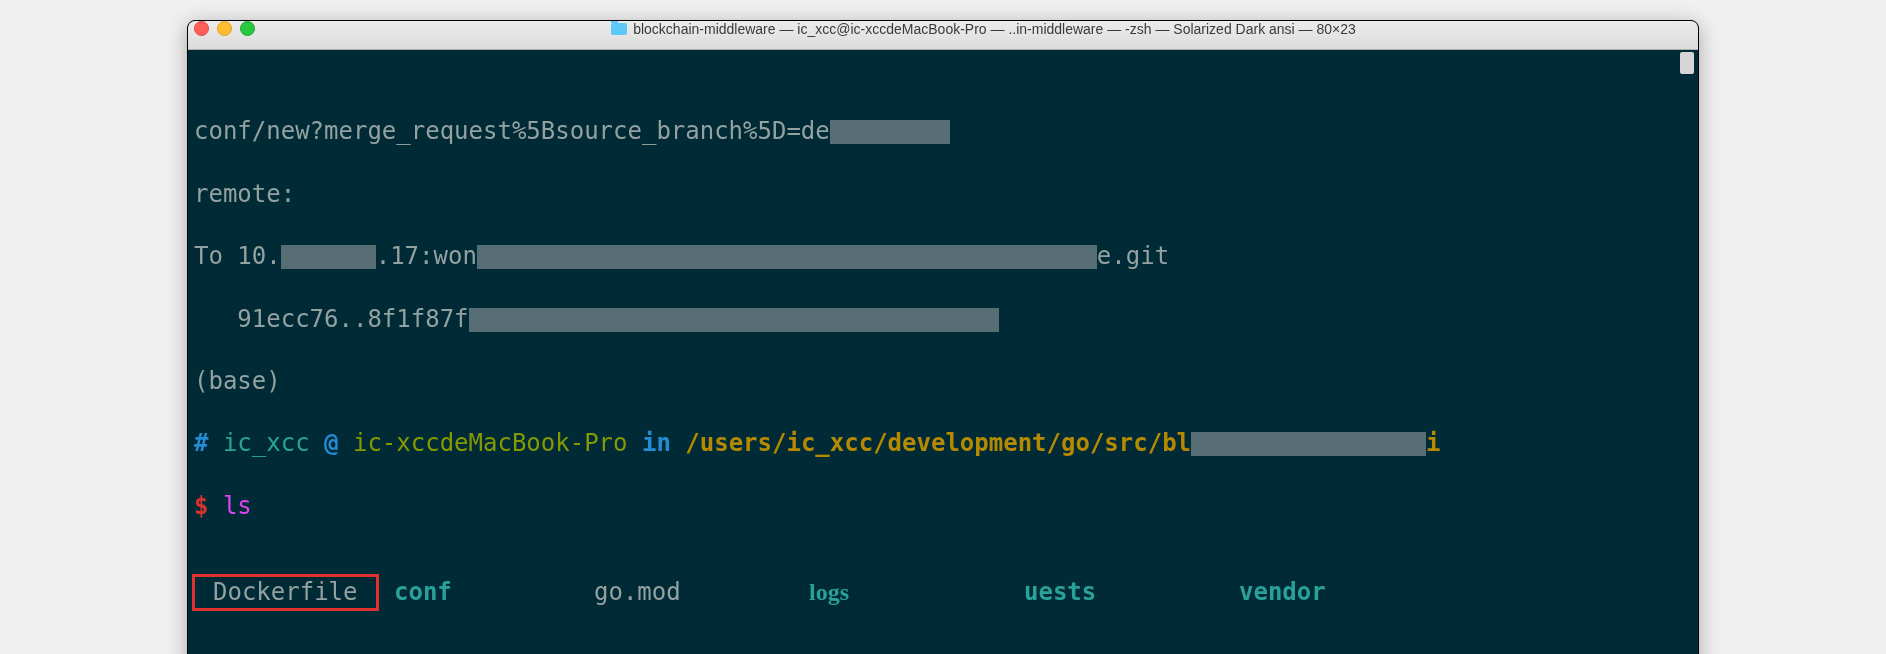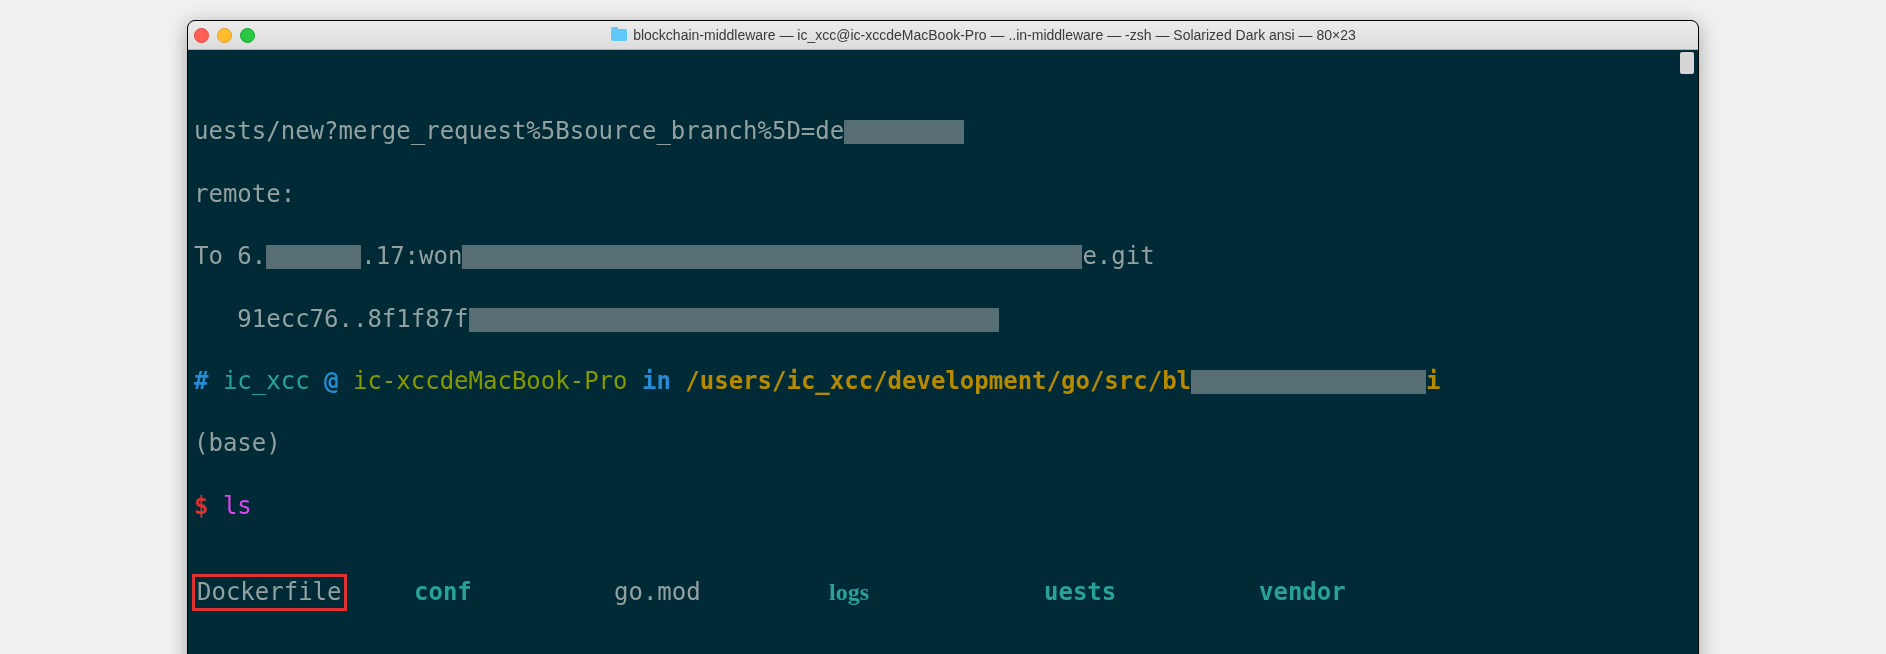--- a/index.html
+++ b/index.html
@@ -17,21 +17,21 @@
     border: 1px solid #000;
     border-radius: 8px 8px 0 0;
     overflow: hidden;
     box-shadow: 0 4px 20px rgba(0,0,0,0.3);
     background: #002b36;
   }
   .titlebar {
     height: 28px;
     background: linear-gradient(#ececec, #dcdcdc);
     display: flex;
-    align-items: center;
+    align-items: flex-start;
     padding: 0 6px;
     border-bottom: 1px solid #b0b0b0;
   }
   .traffic-lights {
     display: flex;
     gap: 8px;
     margin-right: 20px;
   }
   .tl {
     width: 13px;
@@ -113,26 +113,26 @@
   .redacted {
     display: inline-block;
     background: #586e75;
     color: transparent;
     vertical-align: middle;
     height: 1em;
   }
   .highlight-box {
     border: 3px solid #e03030;
     display: inline-block;
-    padding: 0 2px;
+    padding: 0 18px;
     margin: -2px -2px;
   }
   .ls-row { display: block; }
   .col1 { display:inline-block; width: 200px; }
-  .col2 { display:inline-block; width: 200px; margin-left: 20px; }
+  .col2 { display:inline-block; width: 200px; }
   .col3 { display:inline-block; width: 215px; }
   .col4 { display:inline-block; width: 215px; font-family: Liberation Serif, serif; }
   .col5 { display:inline-block; width: 215px; }
   .col6 { display:inline-block;margin-top:24px; }
 </style>
 </head>
 <body>
 
 <div class="window">
   <div class="titlebar">
@@ -144,26 +144,26 @@
     <div class="titlebar-title">
       <span class="folder-icon"></span>
       <span>blockchain-middleware — ic_xcc@ic-xccdeMacBook-Pro — ..in-middleware — -zsh — Solarized Dark ansi — 80×23</span>
     </div>
   </div>
 
   <div class="terminal">
     <div class="scrollbar-track">
       <div class="scrollbar-thumb"></div>
     </div>
-<span class="line"><span>uests/new?merge_request%5Bsource_branch%5D=de</span><span class="redacted" style="width:120px"></span></span>
+<span class="line"><span>conf/new?merge_request%5Bsource_branch%5D=de</span><span class="redacted" style="width:120px"></span></span>
 <span class="line"><span>remote:</span></span>
-<span class="line"><span>To 6.</span><span class="redacted" style="width:95px"></span><span>.17:won</span><span class="redacted" style="width:620px"></span><span>e.git</span></span>
+<span class="line"><span>To 10.</span><span class="redacted" style="width:95px"></span><span>.17:won</span><span class="redacted" style="width:620px"></span><span>e.git</span></span>
 <span class="line"><span>   91ecc76..8f1f87f</span><span class="redacted" style="width:530px"></span></span>
+<span class="line"><span>(base)</span></span>
 <span class="line"><span class="fg-blue bold"># </span><span class="fg-teal">ic_xcc</span><span class="fg-blue bold"> @ </span><span class="fg-green">ic-xccdeMacBook-Pro</span><span class="fg-blue bold"> in </span><span class="fg-yellow bold">/users/ic_xcc/development/go/src/bl</span><span class="redacted" style="width:235px"></span><span class="fg-yellow bold">i</span></span>
-<span class="line"><span>(base)</span></span>
 <span class="line"><span class="fg-red bold">$ </span><span class="fg-green-bright">ls</span></span>
 <span class="ls-row"><span class="col1"><span class="highlight-box"><span>Dockerfile</span></span></span><span class="col2 fg-cyan-bold">conf</span><span class="col3">go.mod</span><span class="col4 fg-cyan-bold">logs</span><span class="col5 fg-cyan-bold">uests</span><span class="col6 fg-cyan-bold">vendor</span></span>
 
 
 
     
   </div>
 </div>
 
 </body></html>

